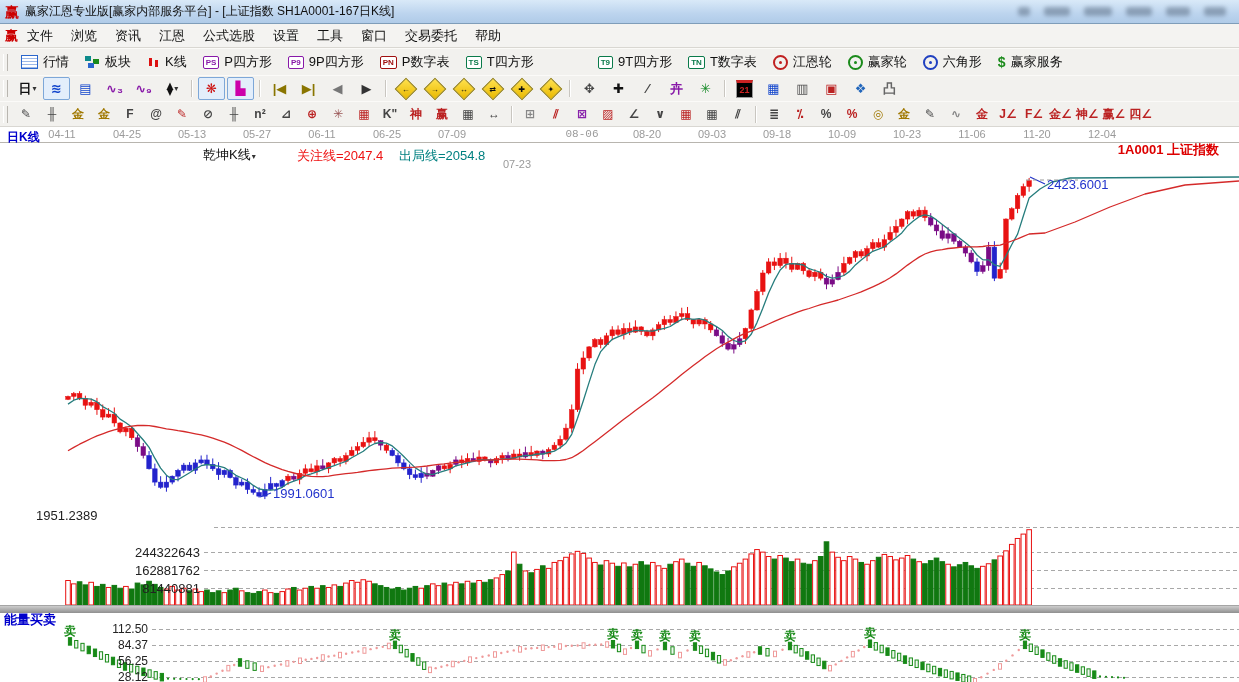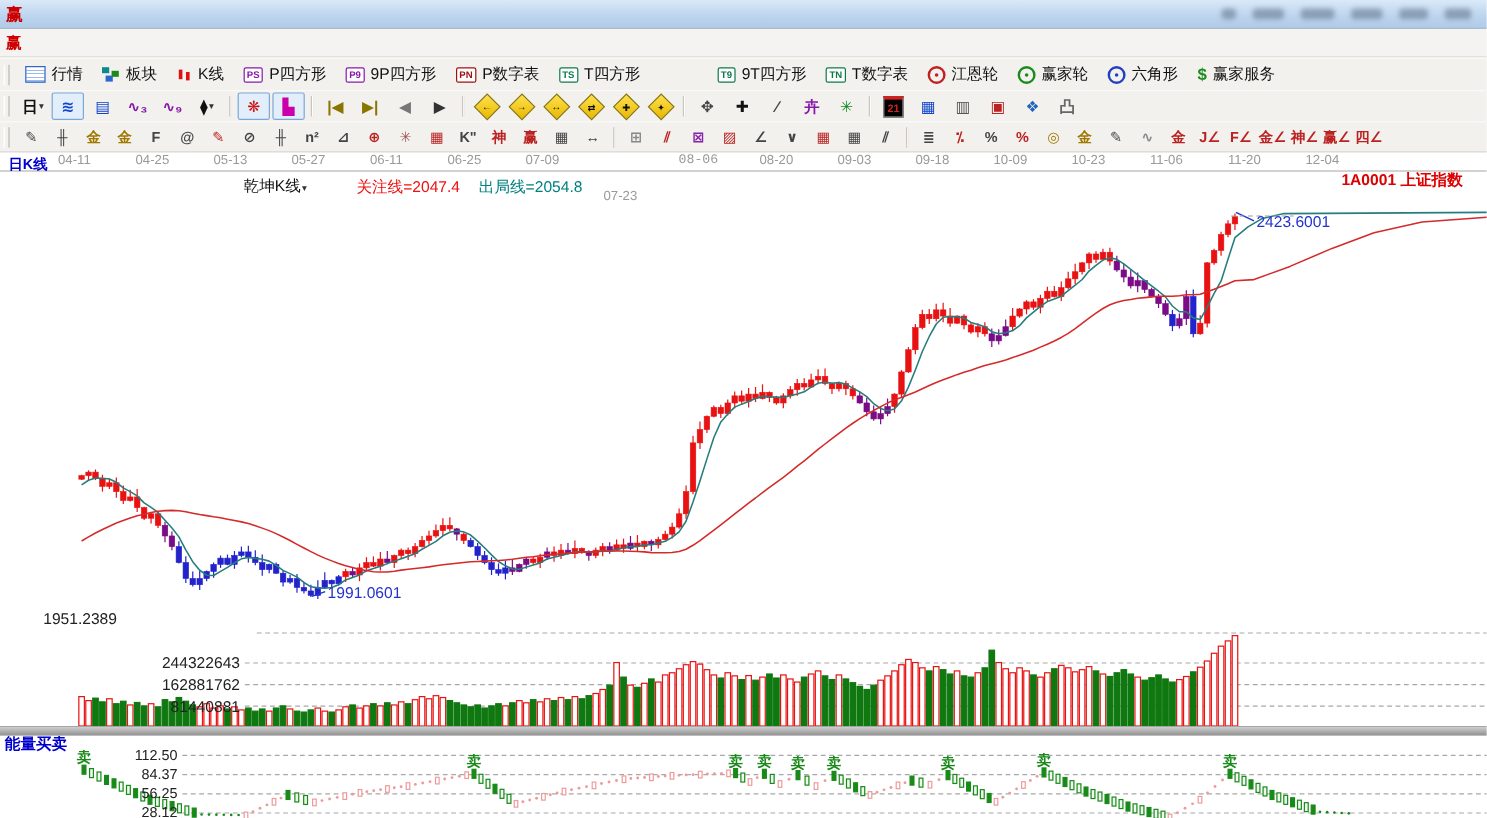--- a/index.html
+++ b/index.html
@@ -69,32 +69,45 @@
     background:linear-gradient(#cdcdcd,#8f8f8f);border-top:1px solid #a5a5a5}
   #lbl-energy{left:4px;top:611px;font-size:13px;font-weight:bold;color:#0000cc}
   .ilab{left:28px;width:120px;text-align:right;font-size:12px;color:#222}
   #ilab0{top:622px}#ilab1{top:638px}#ilab2{top:654px}#ilab3{top:670px}
 </style>
 </head>
 <body>
 
 <div class="titlebar">
   <span class="logo">赢</span>
+  <span class="title-text">赢家江恩专业版[赢家内部服务平台] - [上证指数  SH1A0001-167日K线]</span>
   <div class="blurs">
     <span class="blur-ctrl" style="width:12px"></span>
     <span class="blur-ctrl" style="width:26px"></span>
     <span class="blur-ctrl" style="width:28px"></span>
     <span class="blur-ctrl" style="width:26px"></span>
     <span class="blur-ctrl" style="width:24px"></span>
     <span class="blur-ctrl" style="width:22px"></span>
   </div>
 </div>
 
 <div class="menubar">
   <span class="logo" style="font-size:13px">赢</span>
+  <span style="display:flex">
+      <span class="menu-item">文件</span>
+      <span class="menu-item">浏览</span>
+      <span class="menu-item">资讯</span>
+      <span class="menu-item">江恩</span>
+      <span class="menu-item">公式选股</span>
+      <span class="menu-item">设置</span>
+      <span class="menu-item">工具</span>
+      <span class="menu-item">窗口</span>
+      <span class="menu-item">交易委托</span>
+      <span class="menu-item">帮助</span>
+    </span>
 </div>
 
 <div class="tbar" id="tb1">
     <span class="handle"></span>
     <div class="tb1">
       <span class="gridic"></span>
       <span>行情</span>
     </div>
     <div class="tb1">
       <span class="blocksic">

